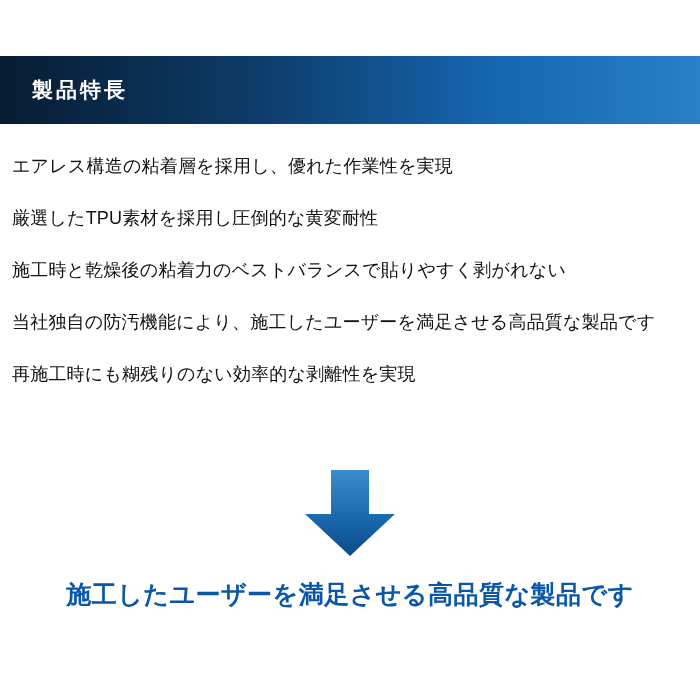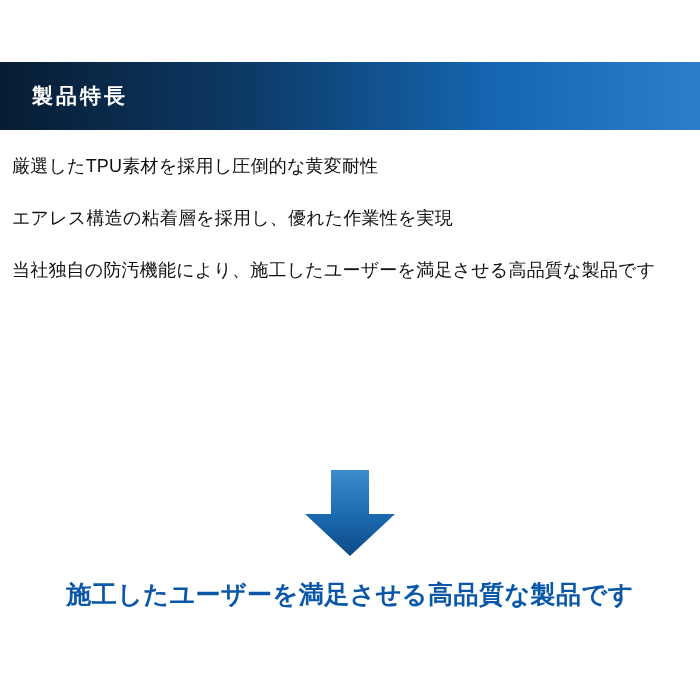--- a/index.html
+++ b/index.html
@@ -16,21 +16,21 @@
   .page {
     position: relative;
     width: 700px;
     height: 700px;
     background: #ffffff;
     box-sizing: border-box;
   }
   .header-band {
     position: absolute;
     left: 0;
-    top: 62px;
+    top: 56px;
     width: 700px;
     height: 68px;
     background: linear-gradient(90deg, #071c33 0%, #0d3a66 35%, #1565b0 70%, #2a7fc8 100%);
     display: flex;
     align-items: center;
   }
   .header-title {
     color: #ffffff;
     font-size: 21px;
     font-weight: bold;
@@ -91,23 +91,25 @@
 </head>
 <body>
 
 <div class="page">
 
   <div class="header-band">
     <div class="header-title">製品特長</div>
   </div>
 
   <div class="features">
+    <div class="feature-item">エアレス構造の粘着層を採用し、優れた作業性を実現</div>
     <div class="feature-item">厳選したTPU素材を採用し圧倒的な黄変耐性</div>
-    <div class="feature-item">エアレス構造の粘着層を採用し、優れた作業性を実現</div>
+    <div class="feature-item">施工時と乾燥後の粘着力のベストバランスで貼りやすく剥がれない</div>
     <div class="feature-item">当社独自の防汚機能により、施工したユーザーを満足させる高品質な製品です</div>
+    <div class="feature-item">再施工時にも糊残りのない効率的な剥離性を実現</div>
   </div>
 
   <div class="arrow-wrap">
     <svg class="arrow" viewBox="0 0 96 86">
       <defs>
         <linearGradient id="arrowGrad" x1="0" y1="0" x2="0" y2="1">
           <stop offset="0%" stop-color="#3a8ccc"></stop>
           <stop offset="55%" stop-color="#1a69ae"></stop>
           <stop offset="100%" stop-color="#0d4a86"></stop>
         </linearGradient>

